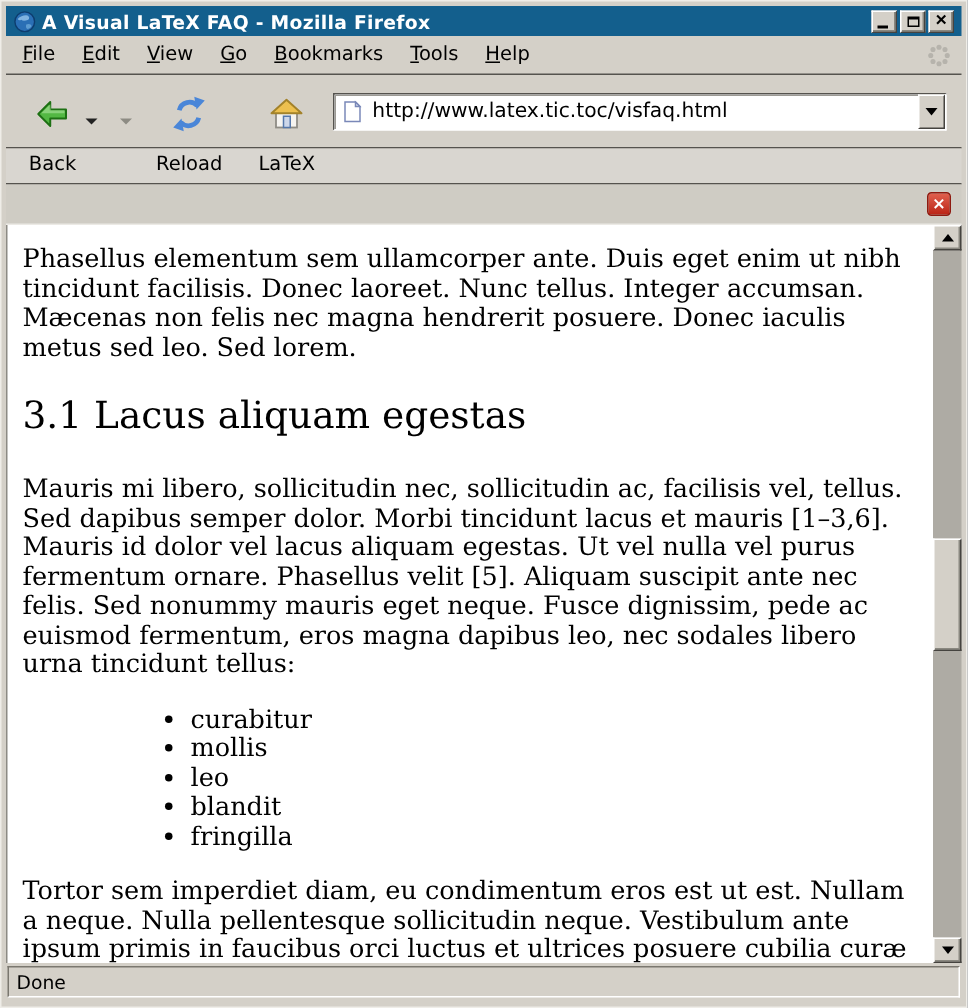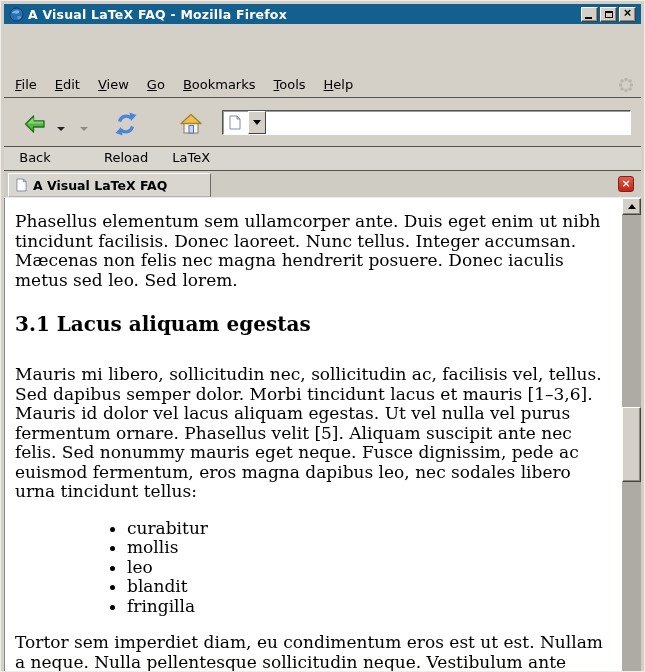--- a/index.html
+++ b/index.html
@@ -29,21 +29,21 @@
     box-shadow: inset -1px -1px 0 #8a8880;
     display:flex; align-items:center; justify-content:center;
     position:relative; padding:0; cursor:default;
   }
   .glyph-min { position:absolute; left:3px; bottom:2px; width:7px; height:2px; background:#000; }
   .glyph-max { width:8px; height:7px; border:1px solid #000; border-top-width:2px; }
   .glyph-close { font-size:13px; line-height:10px; font-weight:bold; color:#000; margin-top:-2px; }
   
   .menubar {
     height:25px; display:flex; align-items:center; padding:0 2px;
-    font-size:13px; color:#000;margin-top:48px;
+    font-size:13px; color:#000;
   }
   .menu-item { padding:3px 9px; white-space:nowrap; }
   .mn { text-decoration:underline; }
   .throbber { margin-left:auto; margin-right:5px; display:inline-flex; }
   
   .toolbar {
     height:50px; border-top:1px solid #55534e; border-bottom:1px solid #55534e;
     display:flex; align-items:center; padding:0 10px;
   }
   .tool {
@@ -104,21 +104,21 @@
   
   .main { display:flex; height:492px; }
   .content {
     flex:1; background:#fff; border-left:1px solid #8c8a84;
     overflow:hidden; padding:14px 10px 0 10px;
     font-family:"DejaVu Serif","Liberation Serif",serif;
     font-size:17px; line-height:19.5px; color:#000;
   }
   .content p { margin:17px 0; }
   .content p:first-child { margin-top:0; }
-  .content h2 { font-size:20px; line-height:29px; margin:20px 0 26px 0; font-weight:bold; }
+  .content h2 { font-size:25px; line-height:29px; margin:20px 0 26px 0; font-weight:normal; }
   .content ul { margin:17px 0; padding-left:112px; }
   .content li { line-height:19.5px; }
   .scrollbar { width:19px; background:#aeaba4; display:flex; flex-direction:column; }
   .sb-btn {
     height:17px; background:#d4d0c8;
     border:1px solid; border-color:#fff #45433f #45433f #fff;
     box-shadow: inset -1px -1px 0 #8a8880;
     display:flex; align-items:center; justify-content:center;
   }
   .tri-up { width:0; height:0; border-left:4px solid transparent; border-right:4px solid transparent; border-bottom:5px solid #000; }
@@ -226,38 +226,30 @@
       </span>
       <span class="tlabel">LaTeX</span>
     </div>
     <div class="urlbox">
       <span class="page-icon">
         <svg width="12" height="15" viewBox="0 0 12 15">
           <path d="M1 1 L8 1 L11 4 L11 14 L1 14 Z" fill="#fff" stroke="#7a88b8" stroke-width="1"></path>
           <path d="M8 1 L11 4 L8 4 Z" fill="#dfe4f2" stroke="#7a88b8" stroke-width="1"></path>
         </svg>
       </span>
+      <input class="url-input" readonly="" value="http://www.latex.tic.toc/visfaq.html" style="">
       <span class="url-drop">
           <span class="dtri"></span>
         </span>
     </div>
   </div>
 
   <div class="bookmarksbar"></div>
 
   <div class="tabbar">
-    <div class="tab">
-      <span class="page-icon">
-        <svg width="11" height="14" viewBox="0 0 12 15">
-          <path d="M1 1 L8 1 L11 4 L11 14 L1 14 Z" fill="#fff" stroke="#7a88b8" stroke-width="1"></path>
-          <path d="M8 1 L11 4 L8 4 Z" fill="#dfe4f2" stroke="#7a88b8" stroke-width="1"></path>
-        </svg>
-      </span>
-      <span class="tab-label">A Visual LaTeX FAQ</span>
-    </div>
     <div class="tab-close"><span>×</span></div>
   </div>
 
   <div class="main">
     <div class="content">
       <p>Phasellus elementum sem ullamcorper ante. Duis eget enim ut nibh tincidunt facilisis. Donec laoreet. Nunc tellus. Integer accumsan. Mæcenas non felis nec magna hendrerit posuere. Donec iaculis metus sed leo. Sed lorem.</p>
       <h2>3.1 Lacus aliquam egestas</h2>
       <p>Mauris mi libero, sollicitudin nec, sollicitudin ac, facilisis vel, tellus. Sed dapibus semper dolor. Morbi tincidunt lacus et mauris [1–3,6]. Mauris id dolor vel lacus aliquam egestas. Ut vel nulla vel purus fermentum ornare. Phasellus velit [5]. Aliquam suscipit ante nec felis. Sed nonummy mauris eget neque. Fusce dignissim, pede ac euismod fermentum, eros magna dapibus leo, nec sodales libero urna tincidunt tellus:</p>
       <ul>
         <li>curabitur</li>

